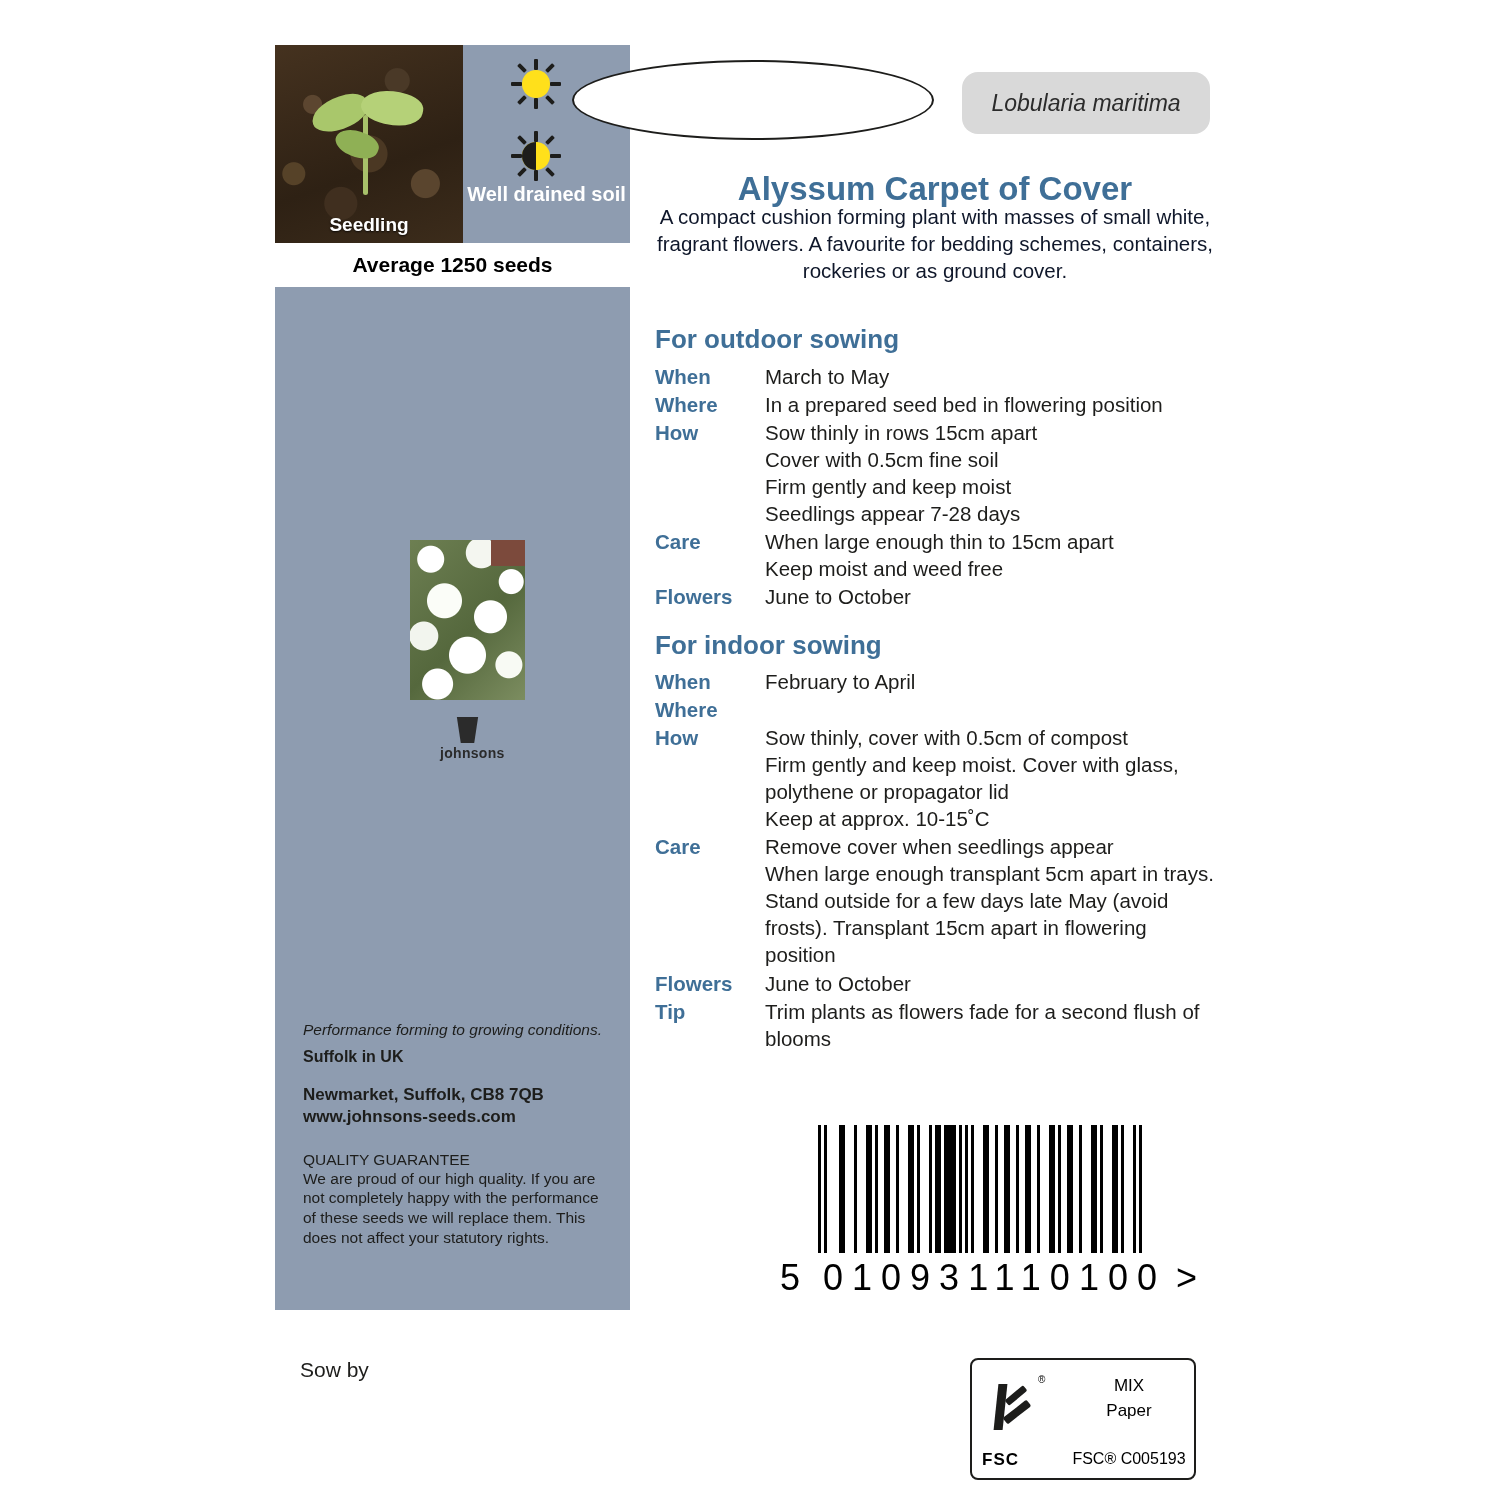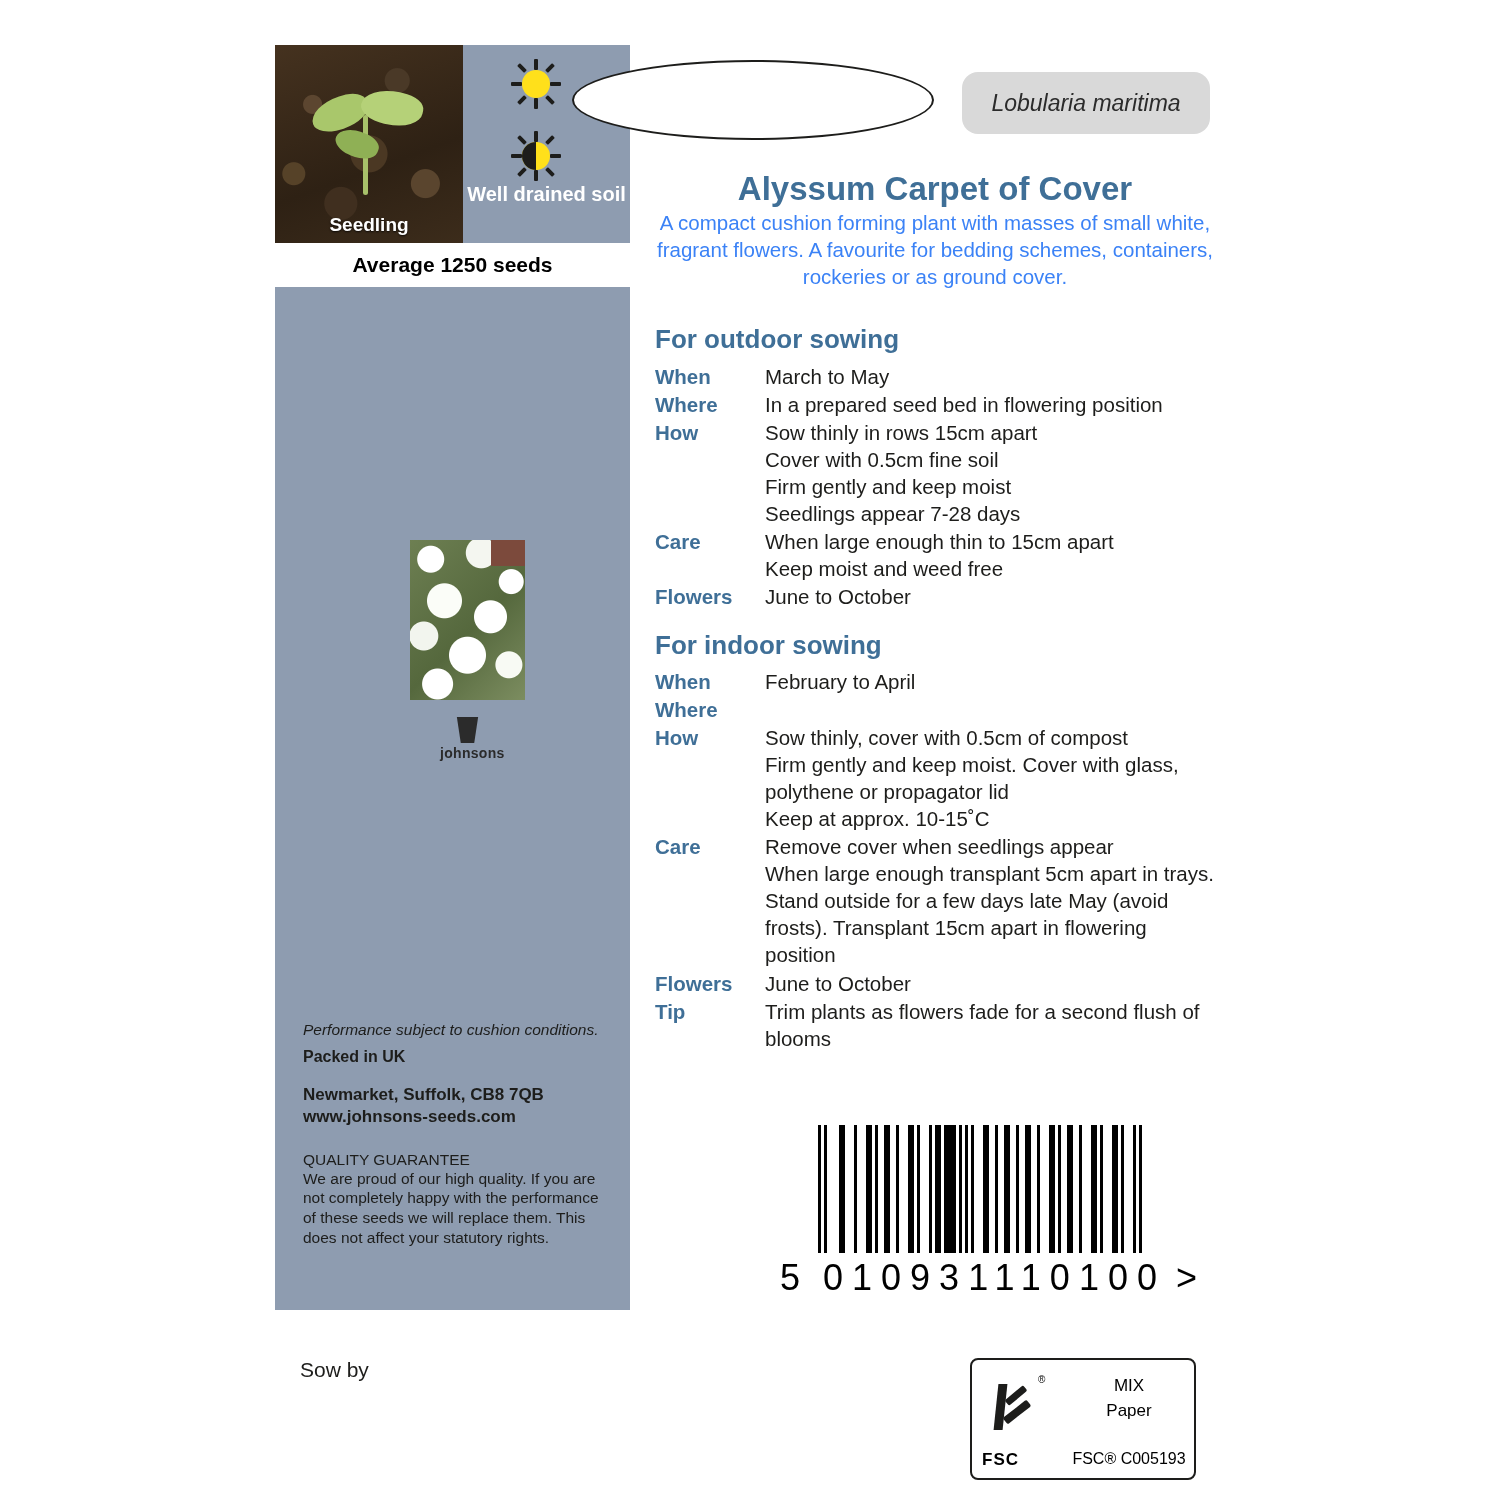--- a/index.html
+++ b/index.html
@@ -284,26 +284,26 @@
     top: 170px;
     width: 560px;
     text-align: center;
     font-size: 33px;
     font-weight: bold;
     color: #3f6f97;
   }
   #intro {
     position: absolute;
     left: 655px;
-    top: 209px;
+    top: 203px;
     width: 560px;
     text-align: center;
     font-size: 20.5px;
     line-height: 1.32;
-    color: #3b82f6;
+    color: #0f172a;
   }
 
   .section-head {
     position: absolute;
     left: 655px;
     font-size: 26px;
     font-weight: bold;
     color: #3f6f97;
   }
   #outdoor-head { top: 324px; }
@@ -492,22 +492,22 @@
     <div class="bg"></div>
     <div class="corner-red"></div>
   </div>
 
   <div id="johnsons-logo">
     <div class="pot"></div>
     <div class="wordmark">johnsons</div>
   </div>
 
   <div id="panel-footer">
-    <div id="perf-note">Performance subject to cushion conditions.</div>
-    <div id="packed-uk">Packed in UK</div>
+    <div id="perf-note">Performance forming to growing conditions.</div>
+    <div id="packed-uk">Suffolk in UK</div>
     <div id="address">
       <div>Newmarket, Suffolk, CB8 7QB</div>
       <div>www.johnsons-seeds.com</div>
     </div>
     <div id="guarantee-title">QUALITY GUARANTEE</div>
     <div id="guarantee-body">We are proud of our high quality. If you are not completely happy with the performance of these seeds we will replace them. This does not affect your statutory rights.</div>
   </div>
 </div>
 
 <div id="white-blob"></div>

